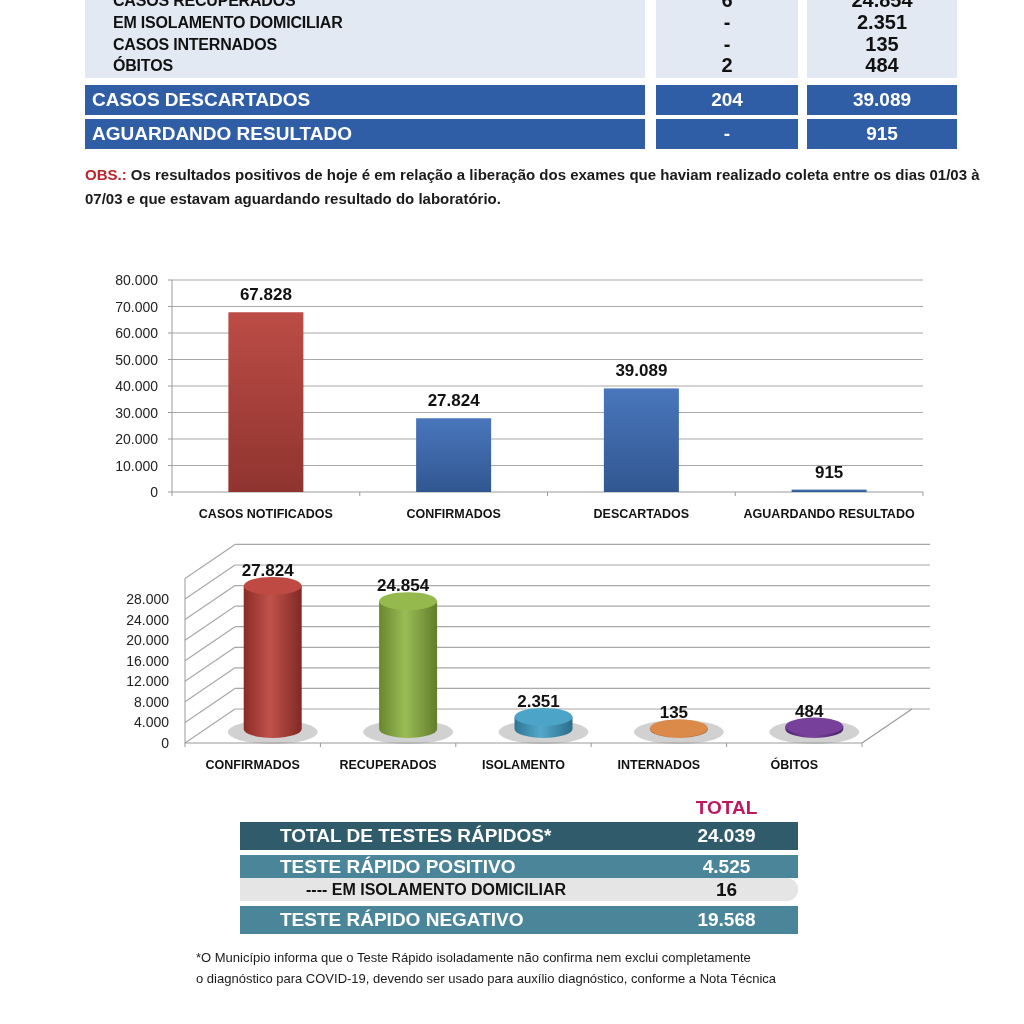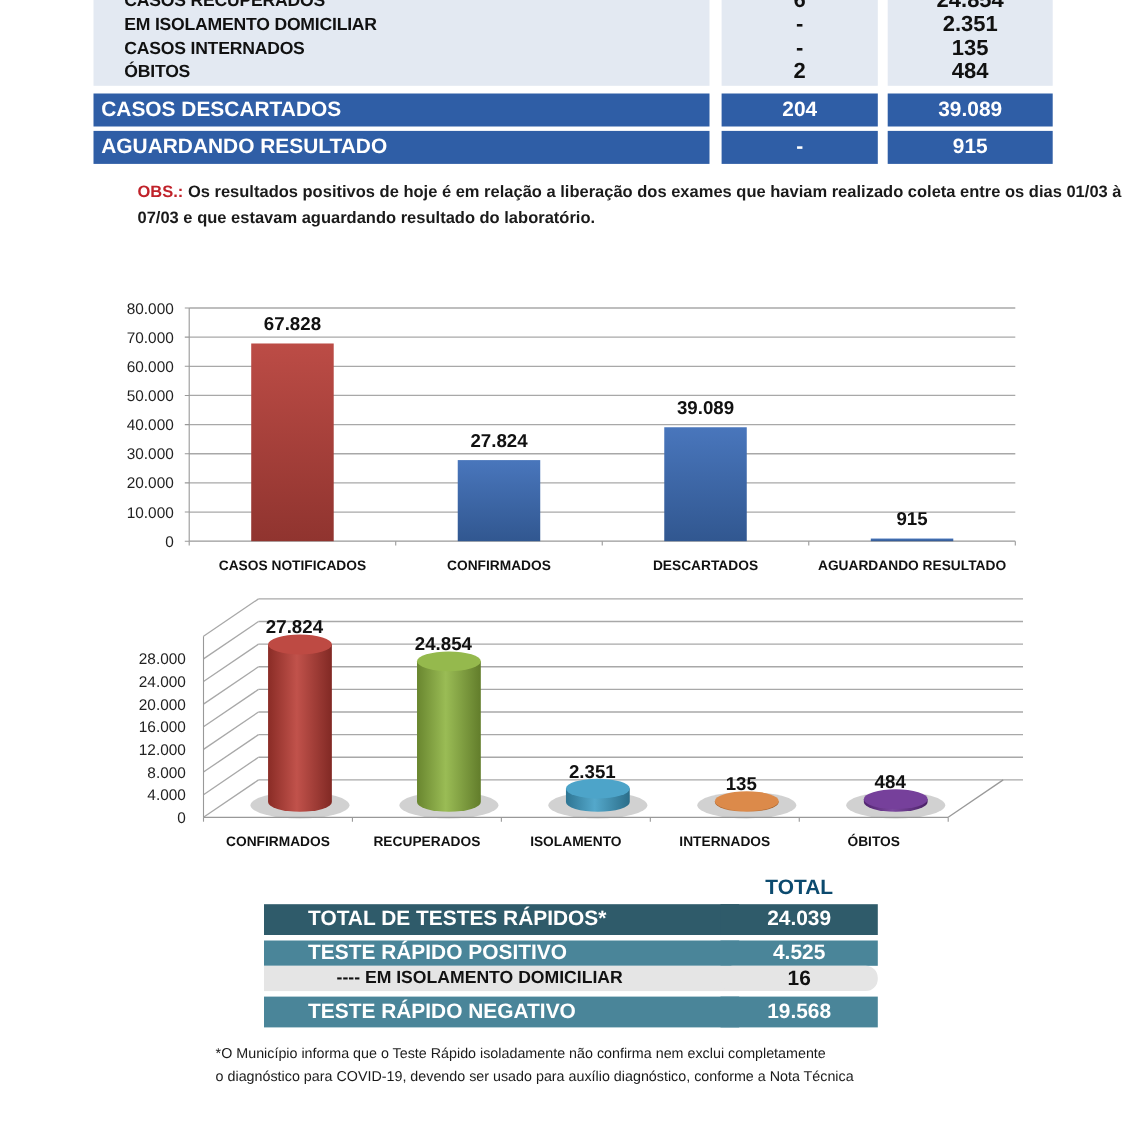--- a/index.html
+++ b/index.html
@@ -16,28 +16,28 @@
   .light-row .lab { position: absolute; left: 28px; top: 0; letter-spacing: -0.2px; }
   .light-row .day { position: absolute; left: 571px; width: 142px; text-align: center; font-size: 20px; top: -3px; }
   .light-row .tot { position: absolute; left: 722px; width: 150px; text-align: center; font-size: 20px; top: -3px; }
 
   .blue-row { position: absolute; left: 0; width: 700px; height: 30px; }
   .blue-row .cell { position: absolute; top: 0; height: 30px; background: #2f5ea6; color: #fff; font-weight: bold; font-size: 19px; line-height: 30px; }
   .blue-row .c-lab { left: 0; width: 560px; padding-left: 7px; }
   .blue-row .c-day { left: 571px; width: 142px; text-align: center; }
   .blue-row .c-tot { left: 722px; width: 150px; text-align: center; }
 
-  .obs { position: absolute; left: 85px; top: 163px; width: 900px; font-size: 15px; font-weight: bold; line-height: 24px; color: #1a1a1a; margin-left: 40px; }
+  .obs { position: absolute; left: 85px; top: 163px; width: 900px; font-size: 15px; font-weight: bold; line-height: 24px; color: #1a1a1a; }
   .obs .obs-label { color: #c0222a; }
 
   
   svg text { font-family: "Liberation Sans", "DejaVu Sans", sans-serif; }
   #chart1 { position: absolute; left: 100px; top: 268px; }
   #chart2 { position: absolute; left: 100px; top: 535px; }
-  .rt-head { position: absolute; left: 655px; top: 797px; width: 143px; text-align: center; color: #0c4a6e; font-weight: bold; font-size: 19px; }
+  .rt-head { position: absolute; left: 655px; top: 797px; width: 143px; text-align: center; color: #be185d; font-weight: bold; font-size: 19px; }
   .rt-row { position: absolute; left: 202px; width: 596px; }
   .rt-row .l { position: absolute; left: 0; width: 432px; height: 100%; color: #fff; font-weight: bold; font-size: 19px; padding-left: 40px; margin-left: 38px; }
   .rt-row .v { position: absolute; left: 453px; width: 143px; height: 100%; color: #fff; font-weight: bold; font-size: 19px; text-align: center; }
   .r-total { top: 822px; height: 28px; }
   .r-total .l, .r-total .v { background: #2f5b6a; line-height: 28px; }
   .r-pos { top: 855px; height: 23px; }
   .r-pos .l, .r-pos .v { background: #4a8599; line-height: 24px; }
   .r-iso { top: 878px; height: 23px; }
   .r-iso .l, .r-iso .v { background: #e5e5e5; color: #111; font-size: 16px; line-height: 23px; }
   .r-iso .l { padding-left: 66px; }

